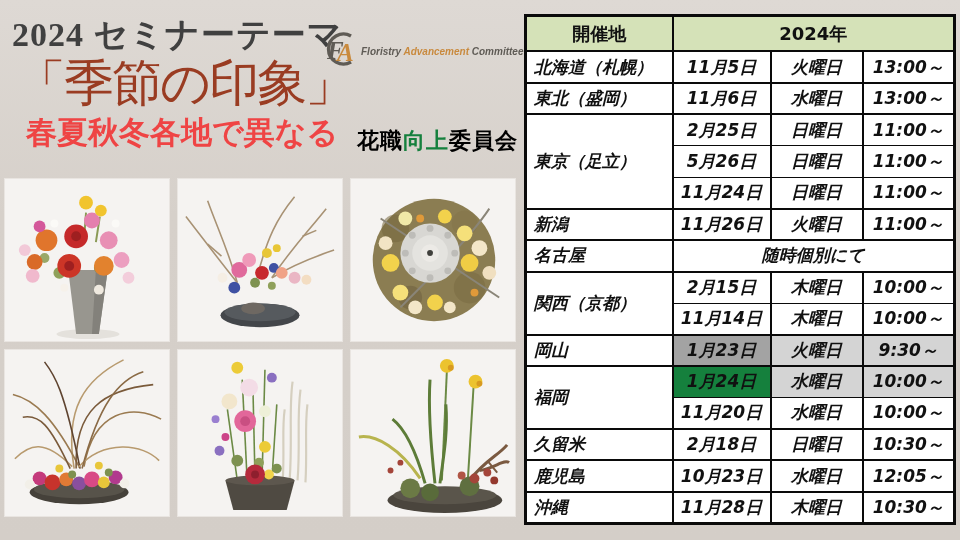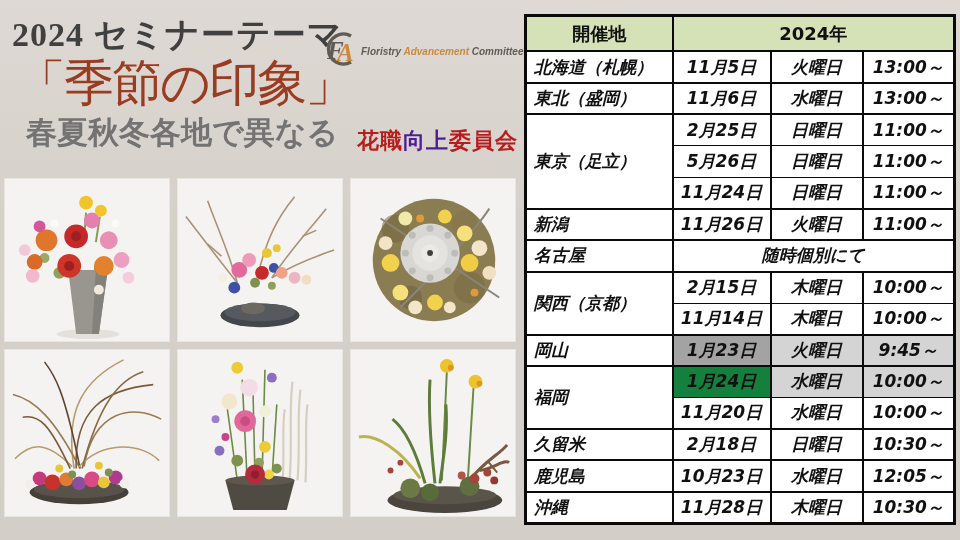--- a/index.html
+++ b/index.html
@@ -19,35 +19,35 @@
   .title2 {
     position:absolute; left:16px; top:50px;
     font-family:"DejaVu Sans", sans-serif;
     font-size:50px; font-weight:500; letter-spacing:-2px;
     color:#9a3c22; white-space:nowrap;
   }
   .title3 {
     position:absolute; left:26px; top:112px;
     font-family:"Liberation Serif", serif;
     font-size:31px; font-weight:700; letter-spacing:0px;
-    color:#737373; white-space:nowrap;
+    color:#ef4444; white-space:nowrap;
   }
   
   .fa-logo { position:absolute; left:318px; top:31px; display:flex; align-items:center; gap:3px; }
   .fa-words { font-style:italic; font-size:10px; font-weight:600; white-space:nowrap; letter-spacing:0; }
   .fa-gray { color:#5f5b55; }
   .fa-orange { color:#c98a3e; }
   
   .committee-logo {
     position:absolute; left:357px; top:126px;
     font-size:22px; font-weight:700; letter-spacing:1px; white-space:nowrap;
     font-family:"DejaVu Sans", sans-serif;
   }
-  .seal-dark { color:#b91c1c; }
-  .seal-tan  { color:#4c1d95;margin-top:13px; }
+  .seal-dark { color:#000000; }
+  .seal-tan  { color:#15803d;margin-top:13px; }
   
   .photo-grid {
     position:absolute; left:4px; top:178px;
     display:grid; grid-template-columns:166px 166px 166px;
     grid-template-rows:164px 168px; gap:7px;
   }
   .photo {
     background:#f5f3f1; border:1px solid #e9e5e1; overflow:hidden;
   }
   .photo svg { width:100%; height:100%; display:block; }
@@ -366,21 +366,21 @@
     </tr>
     <tr>
       <td class="thin-top">11月14日</td>
       <td class="thin-top">木曜日</td>
       <td class="thin-top">10:00～</td>
     </tr>
     <tr>
       <td class="venue">岡山</td>
       <td style="background:#a3a3a3">1月23日</td>
       <td style="background:#d4d4d4">火曜日</td>
-      <td style="background:#d4d4d4">9:45～</td>
+      <td style="background:#d4d4d4">9:30～</td>
     </tr>
     <tr>
       <td class="venue" rowspan="2">福岡</td>
       <td class="thin-bottom" style="background:#15803d">1月24日</td>
       <td class="thin-bottom" style="background:#d4d4d4">水曜日</td>
       <td class="thin-bottom" style="background:#d4d4d4">10:00～</td>
     </tr>
     <tr>
       <td class="thin-top">11月20日</td>
       <td class="thin-top">水曜日</td>

